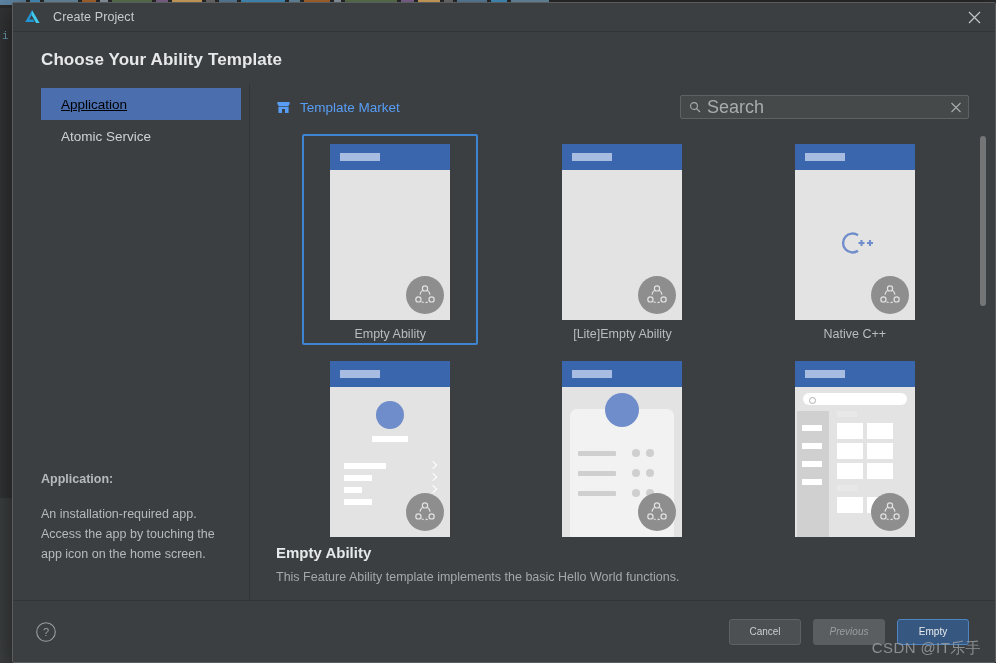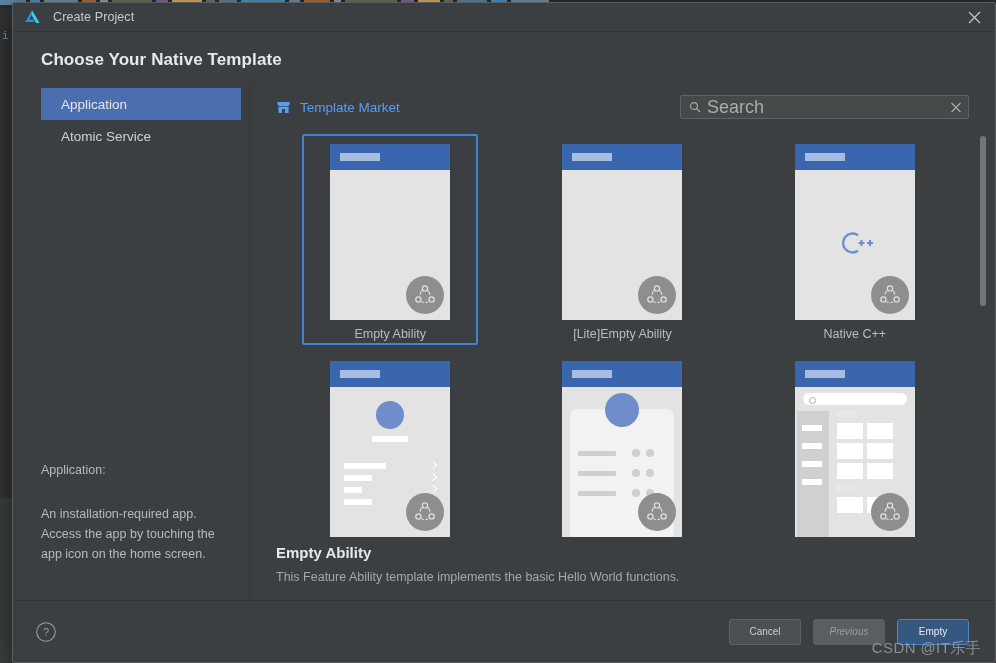--- a/index.html
+++ b/index.html
@@ -99,30 +99,31 @@
   .cat-item {
     height: 32px;
     display: flex; align-items: center;
     padding-left: 20px;
     font-size: 13.5px; color: #cfd2d4;
     cursor: pointer;
     margin: 0 8px 0 28px;
   }
   .cat-item.selected {
     background: #4b6eaf;
-    color: #e5e5e5;
+    color: #000000;
+    text-decoration: underline;
   }
   .left-desc {
     margin-top: auto;
     padding: 0 22px 36px 28px;
     color: #b7babc;
     font-size: 12.5px;
     line-height: 20px;
   }
-  .left-desc .ld-title { margin-bottom: 24px; }
+  .left-desc .ld-title { margin-bottom: 15px; font-weight: bold; }
 
   
   .right-pane {
     flex: 1 1 auto; min-width: 0;
     display: flex; flex-direction: column;
     position: relative;
   }
   .right-top {
     height: 46px; flex: 0 0 46px;
     display: flex; align-items: center;
@@ -319,21 +320,21 @@
     <span class="title-text">Create Project</span>
     <div class="close-btn">
       <svg width="13" height="13" viewBox="0 0 13 13">
         <path d="M1 1 L12 12 M12 1 L1 12" stroke="#c3c6c8" stroke-width="1.2" fill="none"></path>
       </svg>
     </div>
   </div>
 
   <div class="dlg-body">
 
-    <div class="heading">Choose Your Native Template</div>
+    <div class="heading">Choose Your Ability Template</div>
 
     <div class="content-row">
 
       <div class="left-pane">
         <div class="cat-list" id="cat-list">
             <div class="cat-item selected">
               <span>Application</span>
             </div>
             <div class="cat-item">
               <span>Atomic Service</span>

